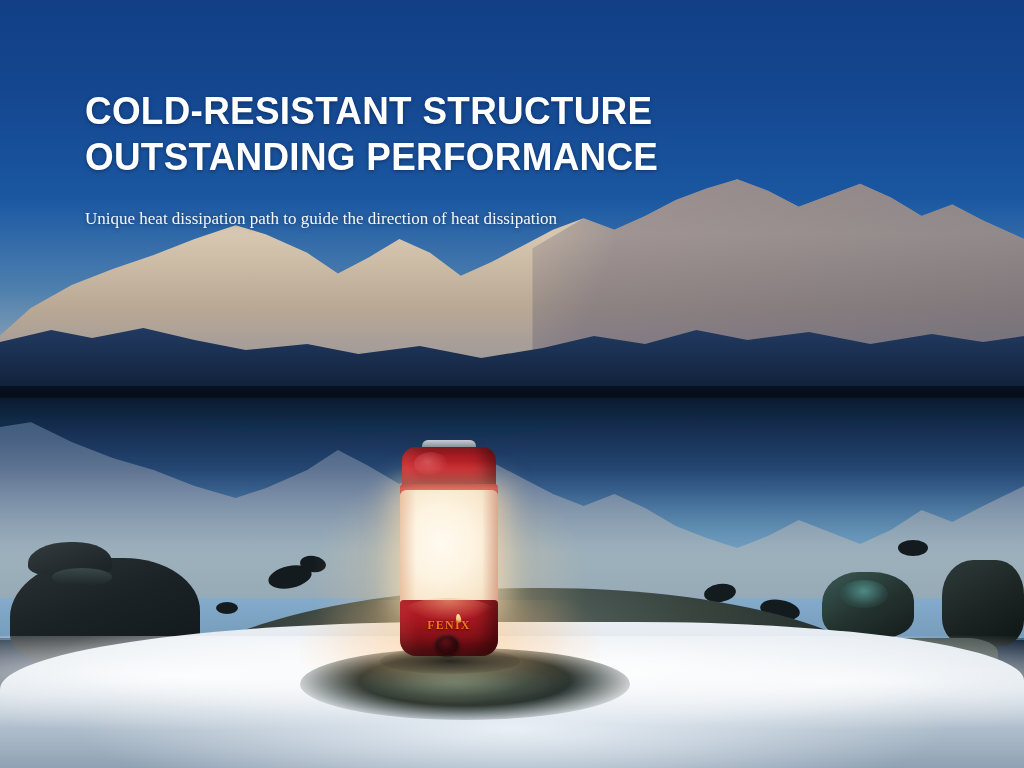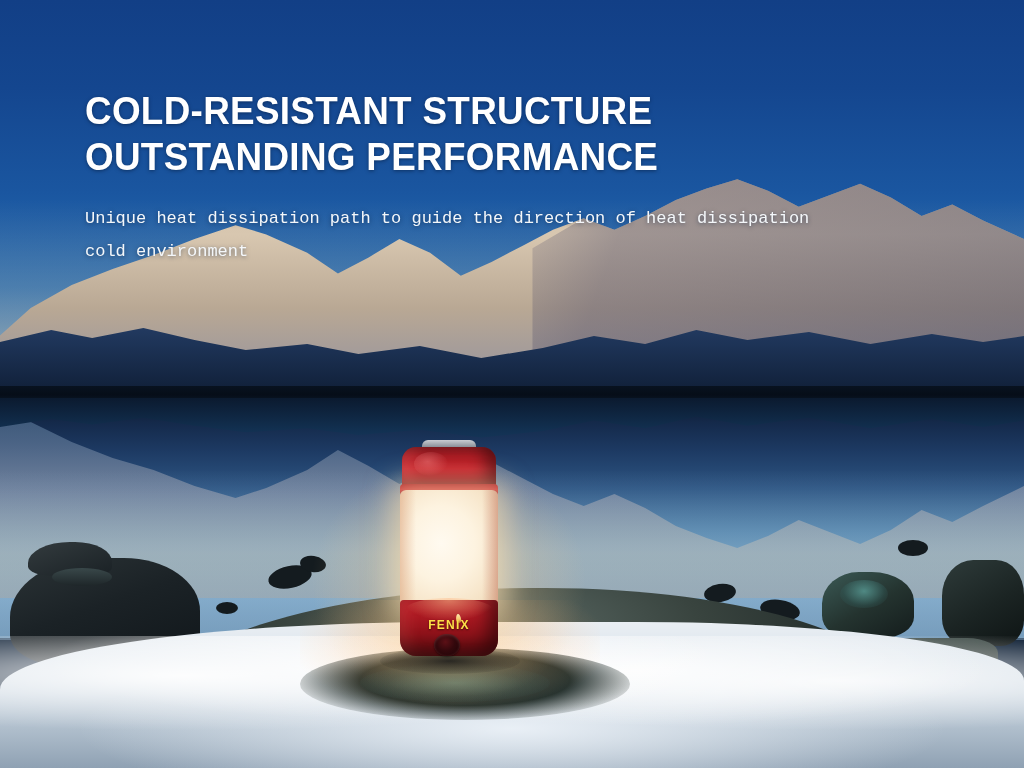--- a/index.html
+++ b/index.html
@@ -224,23 +224,23 @@
     box-shadow:inset -10px -6px 18px rgba(0,0,0,.5), inset 8px 0 14px rgba(255,120,110,.18);
   }
   .lan-base-glow {
     position:absolute; left:10px; top:158px; width:86px; height:22px;
     background:radial-gradient(ellipse at 50% 10%, rgba(255,190,140,.55) 0%, rgba(255,150,110,0) 75%);
     border-radius:50%;
   }
   .lan-logo {
     position:absolute; left:0; top:178px; width:106px;
     text-align:center;
-    font-family:Liberation Sans, sans-serif;
+    font-family:Liberation Serif, serif;
     font-size:12px; font-weight:700; letter-spacing:1.2px;
-    color:#fde047; text-shadow:0 1px 2px rgba(0,0,0,.6);
+    color:#f97316; text-shadow:0 1px 2px rgba(0,0,0,.6);
   }
   .lan-flame {
     position:absolute; left:60px; top:174px; width:5px; height:9px;
     background:linear-gradient(180deg,#ffe9b0 0%, #f6c76a 60%, #d98f32 100%);
     border-radius:50% 50% 50% 50% / 66% 66% 34% 34%;
     transform:rotate(-8deg);
   }
   .lan-button {
     position:absolute; left:38px; top:194px; width:26px; height:22px;
     background:radial-gradient(ellipse at 44% 36%, #5c1016 0%, #33080c 45%, #1c0406 100%);
@@ -262,21 +262,21 @@
     line-height:46px;
     letter-spacing:.3px;
     color:#ffffff;
     text-shadow:0 1px 4px rgba(6,24,52,.55);
     transform:scaleX(.97);
     transform-origin:left center;
     white-space:nowrap;
   }
   .subcopy {
     margin-top:22px;
-    font-family:Liberation Mono, monospace;
+    font-family:Liberation Serif, serif;
     font-weight:400;
     font-size:17px;
     line-height:33px;
     color:#f4f7fa;
     text-shadow:0 1px 4px rgba(10,30,60,.55);
     max-width:830px;
   }
   .subcopy div { white-space:nowrap; }
 </style>
 </head>
@@ -336,17 +336,16 @@
     <div class="lan-flame"></div>
     <div class="lan-logo">FENIX</div>
     <div class="lan-button"></div>
   </div>
 
   <div class="copy">
     <div class="headline">COLD-RESISTANT STRUCTURE</div>
     <div class="headline">OUTSTANDING PERFORMANCE</div>
     <div class="subcopy">
       <div>Unique heat dissipation path to guide the direction of heat dissipation</div>
-      <div>cold environment</div>
     </div>
   </div>
 
 </div>
 
 </body></html>

